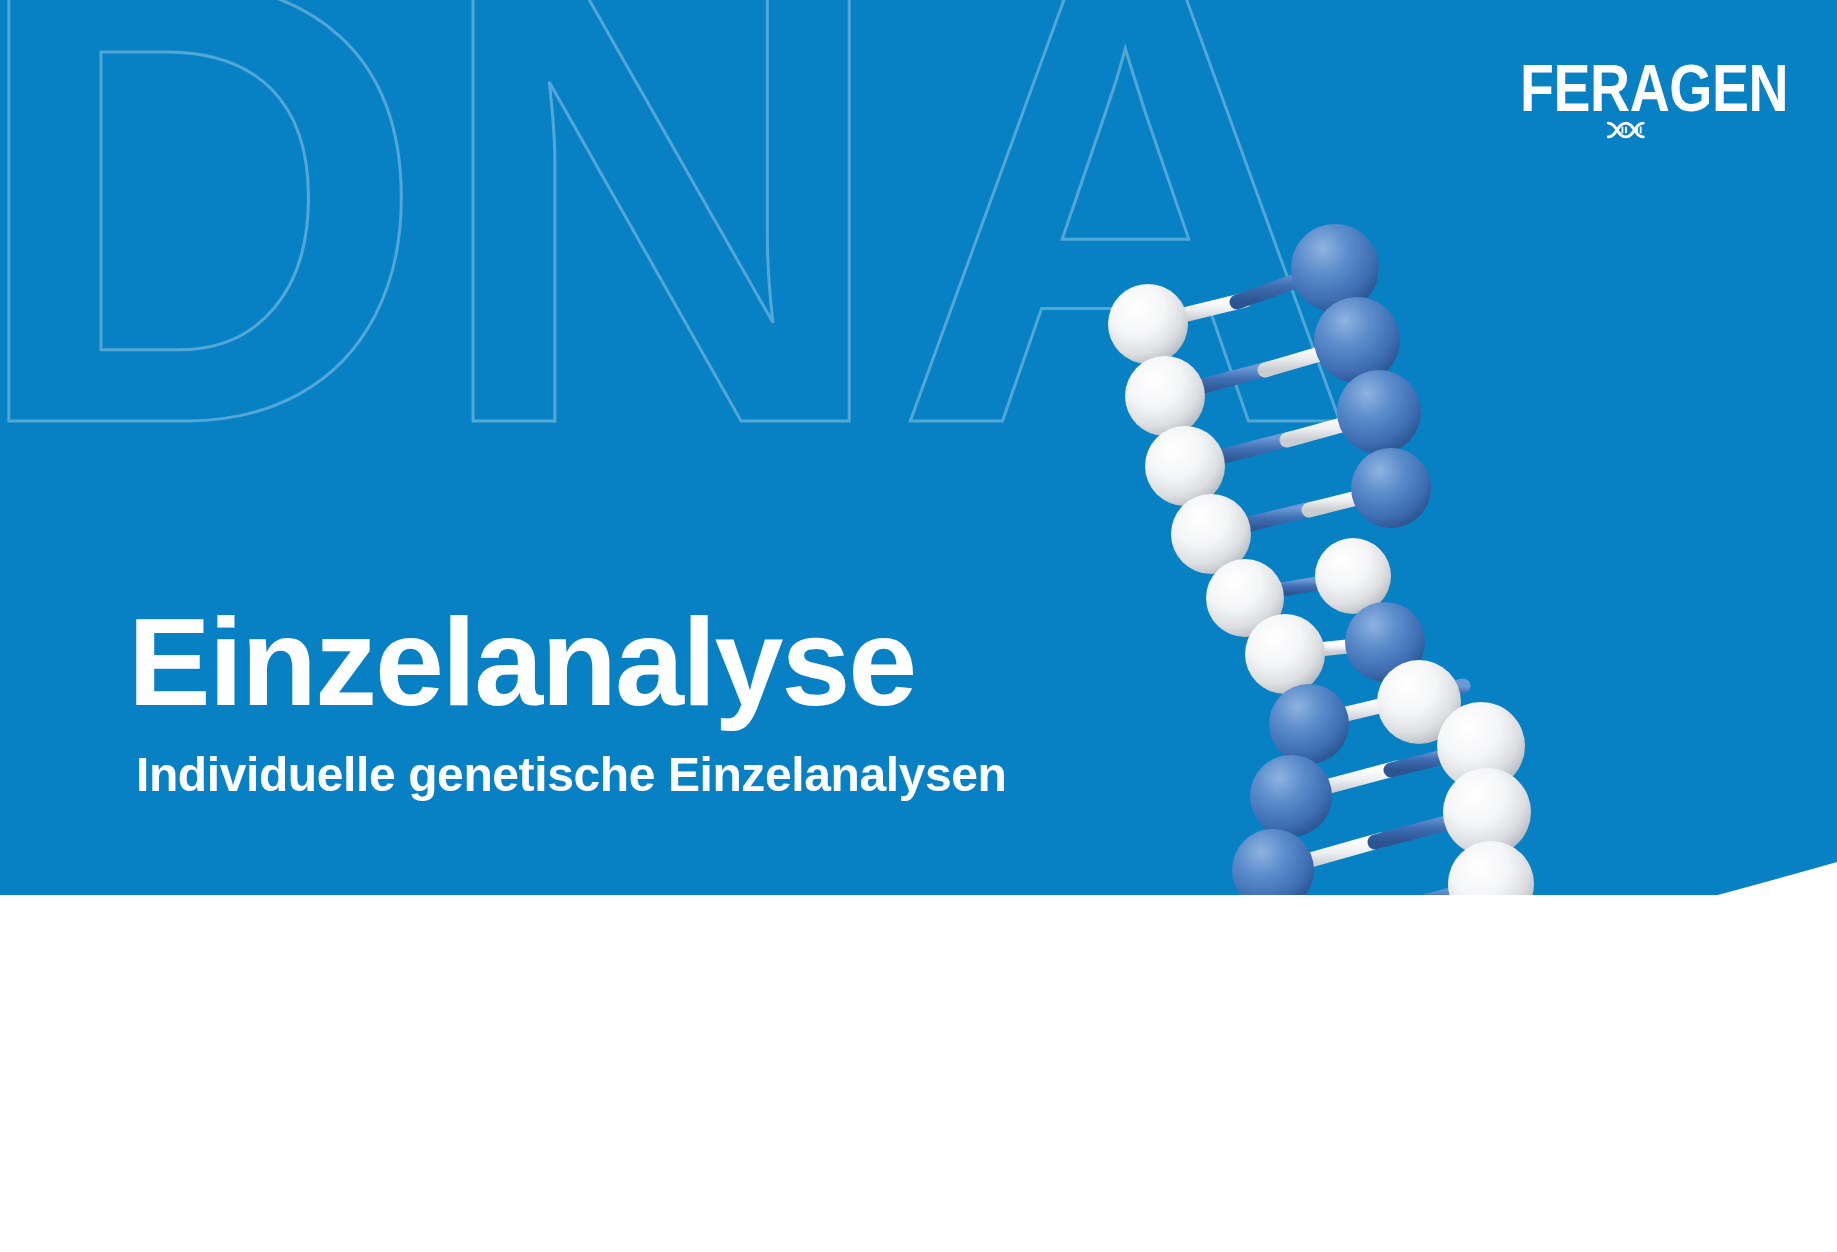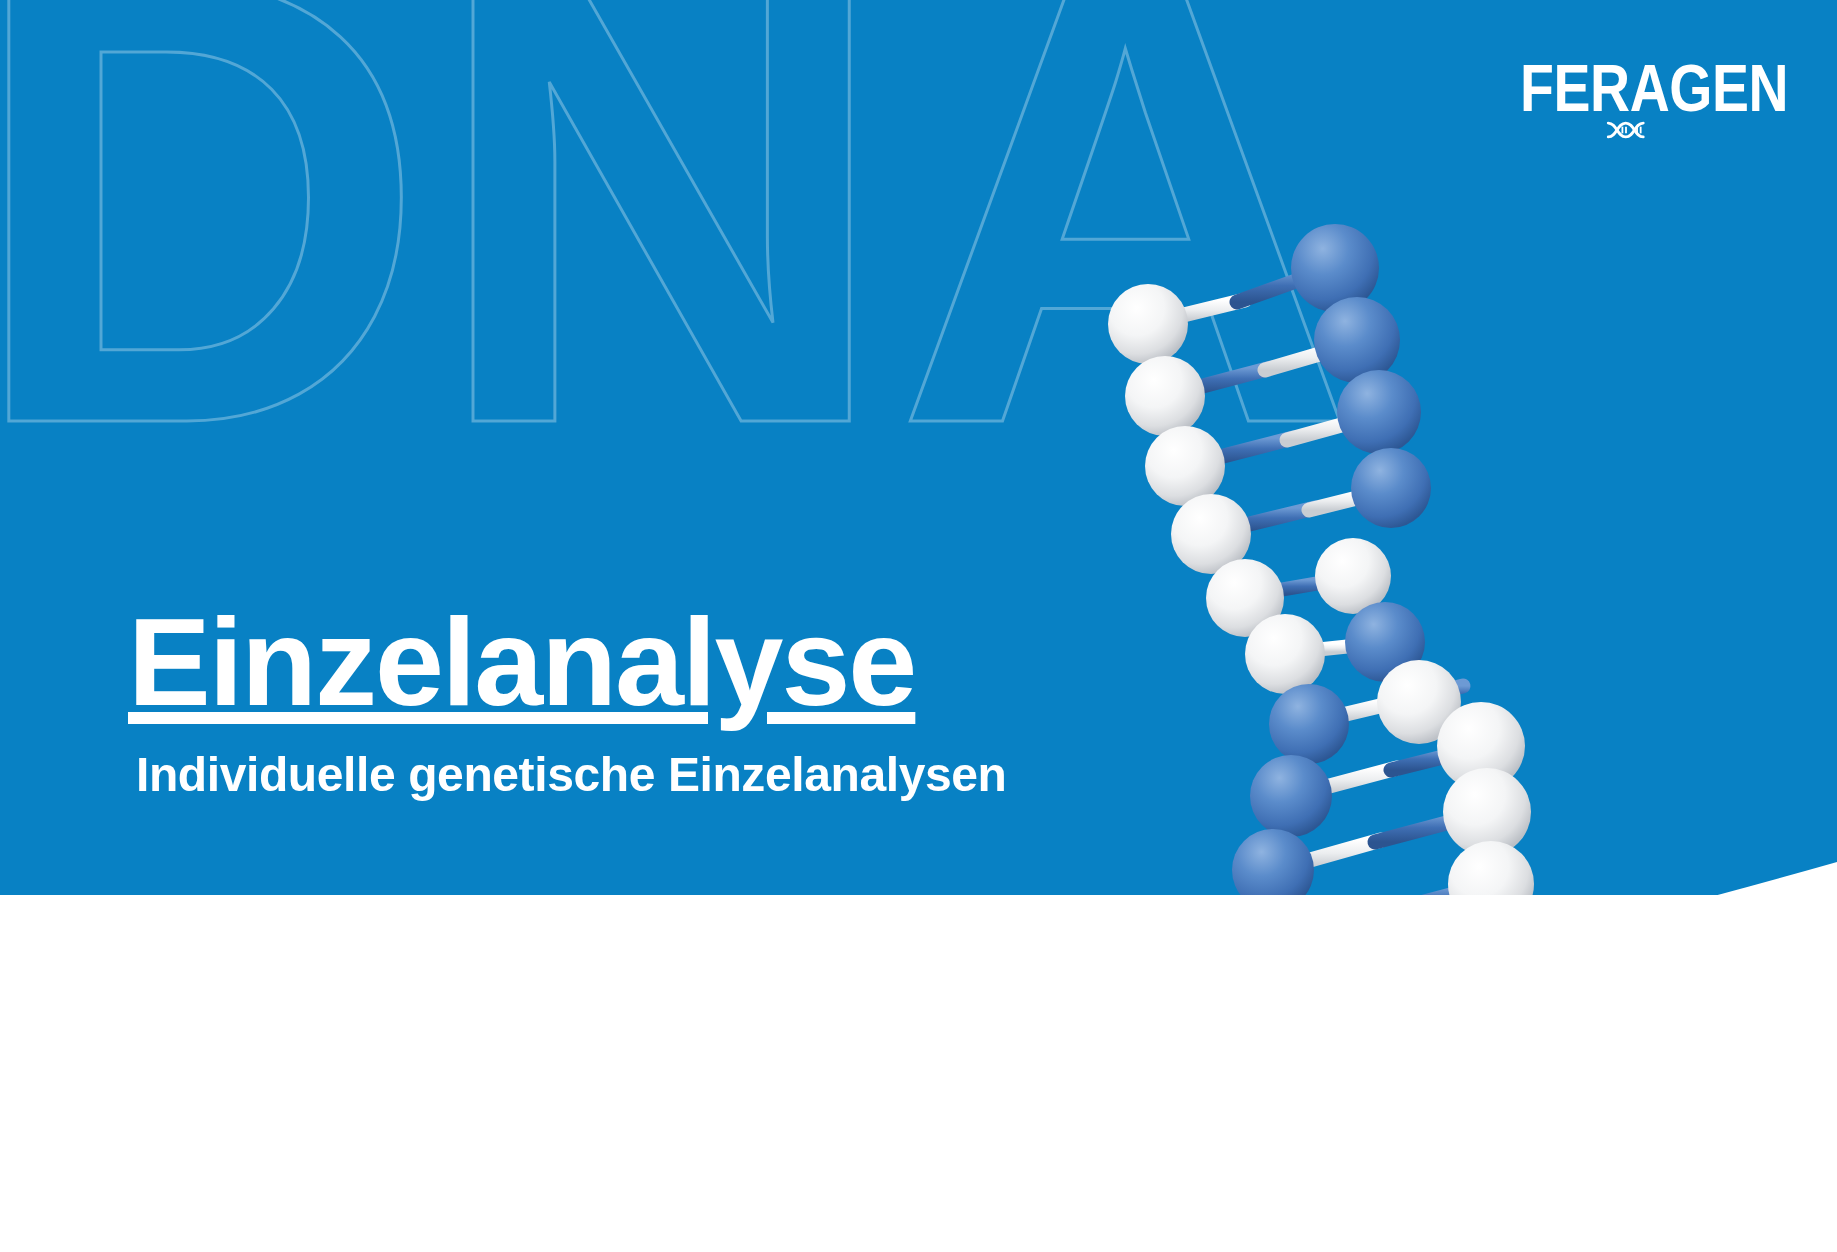--- a/index.html
+++ b/index.html
@@ -75,21 +75,20 @@
     width: 1100px;
   }
   .headline {
     color: #ffffff;
     font-size: 124px;
     font-weight: 700;
     line-height: 1.0;
     letter-spacing: -2px;
     margin: 0;
     white-space: nowrap;
-    text-decoration: underline;
   }
   .subhead {
     color: #ffffff;
     font-size: 48px;
     font-weight: 700;
     line-height: 1.2;
     letter-spacing: -0.4px;
     margin: 22px 0 0 8px;
     white-space: nowrap;
   }

